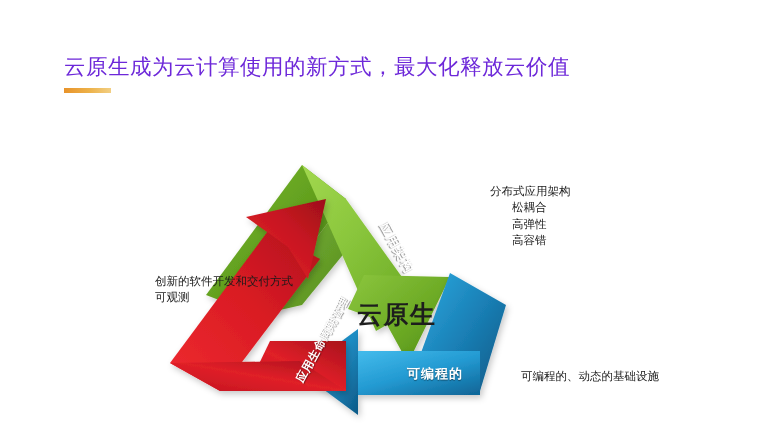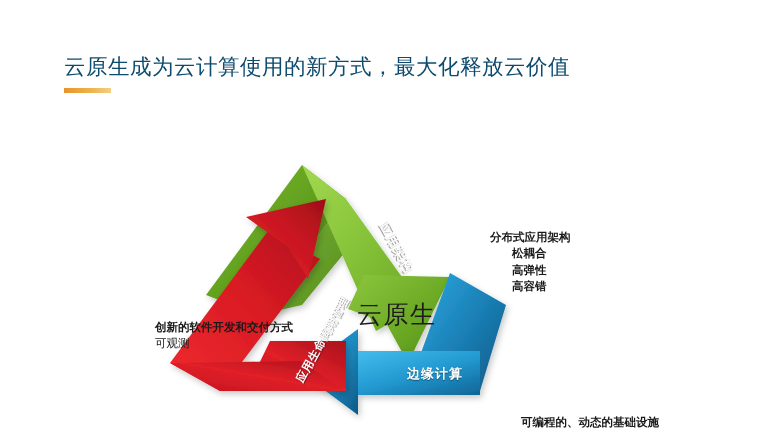--- a/index.html
+++ b/index.html
@@ -15,21 +15,21 @@
     position: relative;
   }
 
   
   #slide-title {
     position: absolute;
     left: 64px;
     top: 52px;
     font-size: 21.5px;
     font-weight: 400;
-    color: #0c4a6e;
+    color: #6d28d9;
     letter-spacing: 0.5px;
     white-space: nowrap;
   }
   #title-accent {
     position: absolute;
     left: 64px;
     top: 88px;
     width: 47px;
     height: 5px;
     background: linear-gradient(to right, #e8932a 0%, #edb24a 55%, #f2cf84 100%);
@@ -84,51 +84,49 @@
     letter-spacing: 1px;
   }
 
   
   #center-label {
     position: absolute;
     left: 207px;
     top: 143px;
     font-size: 25px;
     color: #1d1d1d;
-    font-weight: 400;
+    font-weight: 700;
     letter-spacing: 1.5px;
     white-space: nowrap;
   }
 
   
   .annotation {
     position: absolute;
     color: #1a1a1a;
     white-space: nowrap;
     line-height: 1.42;
   }
   .annotation .ann-heading {
-    font-weight: bold;
+    font-weight: normal;
     font-size: 11.5px;
     display: block;
-    margin-top: 46px;
   }
   .annotation .ann-item {
     font-size: 11.5px;
     display: block;
   }
 
   #annotation-architecture {
     left: 490px;
     top: 183px;
     text-align: left;
   }
   #annotation-architecture .ann-item {
     padding-left: 22px;
-    font-weight: bold;
   }
 
   #annotation-delivery {
     left: 155px;
     top: 273px;
     text-align: left;
     width: 125px;
   }
 
   #annotation-infrastructure {
@@ -230,21 +228,21 @@
 
       <path d="M 20 208 L 70 236 L 170 104 L 118 76 Z" fill="url(#grad-red-front)"></path>
 
       <path d="M 96 62 L 176 44 L 158 124 L 138 92 Z" fill="url(#grad-red-head)"></path>
 
       <path d="M 20 208 L 70 236 L 196 236 L 150 206 Z" fill="url(#grad-red-back)"></path>
     </g>
   </svg>
 
   <div class="arrow-label" id="label-green">应用架构</div>
-  <div class="arrow-label" id="label-blue">边缘计算</div>
+  <div class="arrow-label" id="label-blue">可编程的</div>
   <div class="arrow-label" id="label-red">应用生命周期管理</div>
 
   <div id="center-label">云原生</div>
 </div>
 
 <div class="annotation" id="annotation-architecture">
   <span class="ann-heading">分布式应用架构</span>
   <span class="ann-item">松耦合</span>
   <span class="ann-item">高弹性</span>
   <span class="ann-item">高容错</span>

